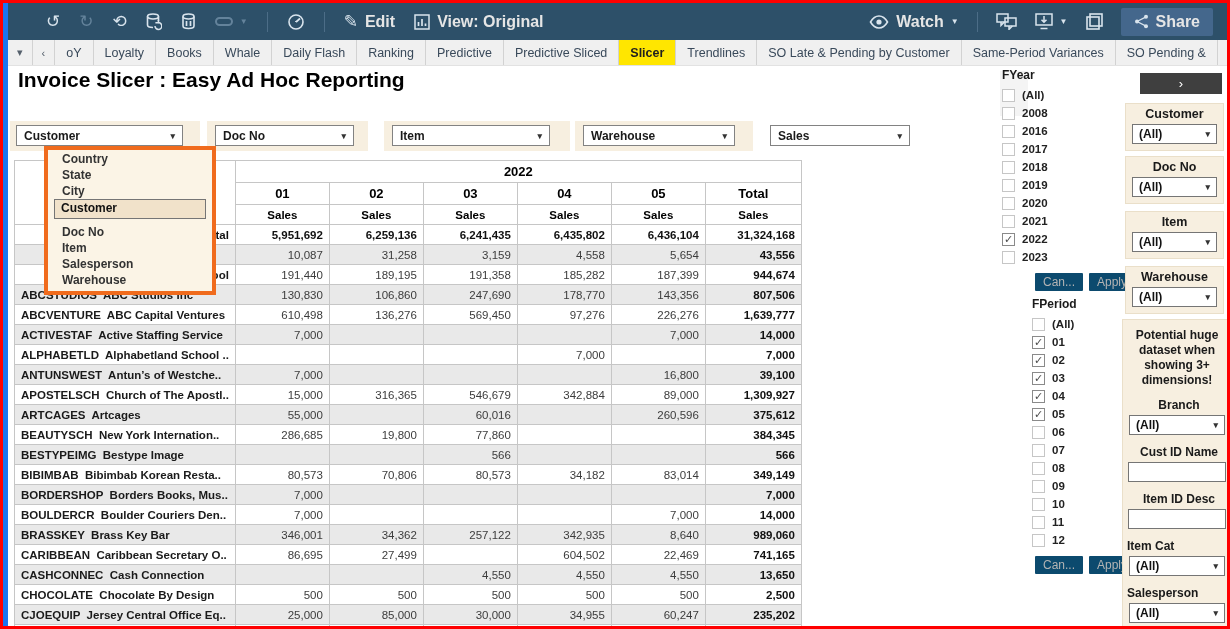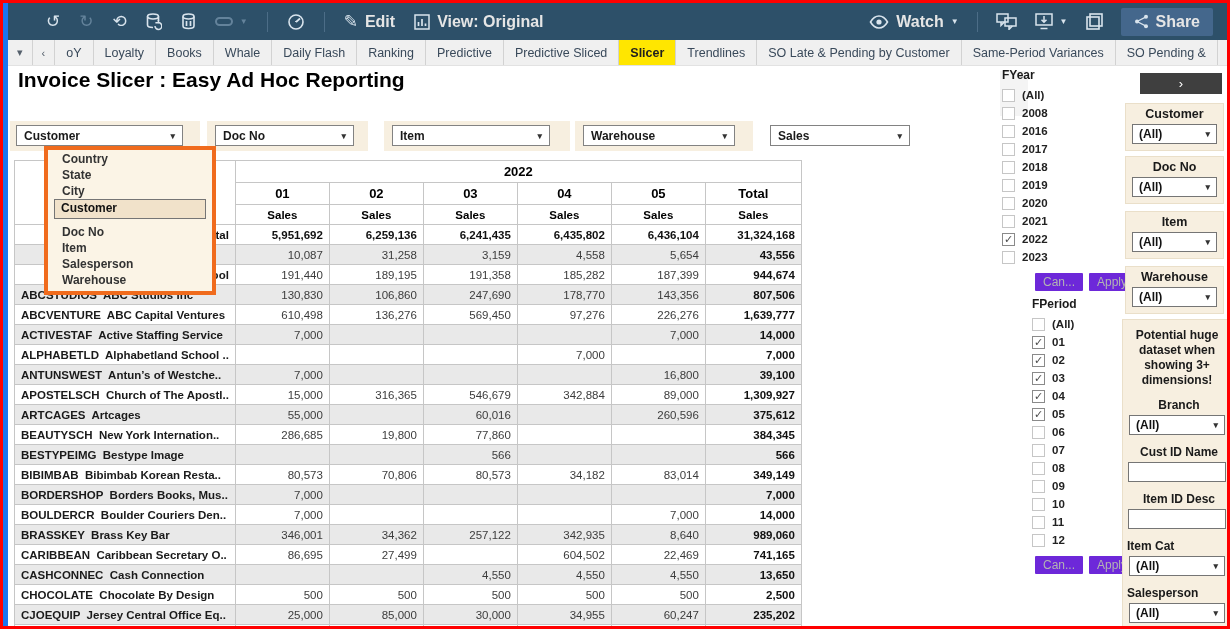--- a/index.html
+++ b/index.html
@@ -58,21 +58,21 @@
   tr.trow td{font-weight:700;color:#111;}
 
   
   .flist{position:absolute;width:90px;}
   .ftitle{font-size:12px;font-weight:700;color:#1a1a1a;margin-bottom:4px;}
   .fitem{display:flex;align-items:center;height:18px;gap:7px;}
   .cbx{width:13px;height:13px;border:1px solid #c6c6c6;background:#fff;font-size:11px;line-height:11px;color:#4d4d4d;text-align:center;}
   .cbx.on{border-color:#8a8a8a;}
   .flabel{font-size:11.5px;font-weight:600;color:#222;}
   .fbtns{position:absolute;display:flex;gap:6px;}
-  .fbtn{background:#6d28d9;color:#b3b3b3;font-size:12px;padding:2px 8px;border-radius:1px;}
+  .fbtn{background:#0c4a6e;color:#b3b3b3;font-size:12px;padding:2px 8px;border-radius:1px;}
 
   #scroll-rect{position:absolute;left:992px;top:5px;width:28px;height:45px;background:#f4f4f4;}
 
   
   #collapse-btn{position:absolute;left:1132px;top:7px;width:82px;height:21px;background:#3f3f3f;color:#fff;font-size:13px;display:flex;align-items:center;justify-content:center;}
   .qcard{position:absolute;left:1117px;width:99px;background:#f7efe0;border:1px solid #eadfc9;padding-top:3px;}
   .qtitle{font-size:12.5px;font-weight:700;color:#1a1a1a;text-align:center;margin-bottom:3px;}
   .sel{height:20px;background:#fff;border:1px solid #757575;font-size:12px;font-weight:700;color:#111;display:flex;align-items:center;padding:0 6px;margin:0 6px 6px 6px;}
   .sel .dd-caret{margin-left:auto;font-size:9px;color:#333;}
   #lower-panel{position:absolute;left:1114px;top:253px;width:110px;height:308px;background:#f7efe0;border:1px solid #eadfc9;padding-top:8px;}

